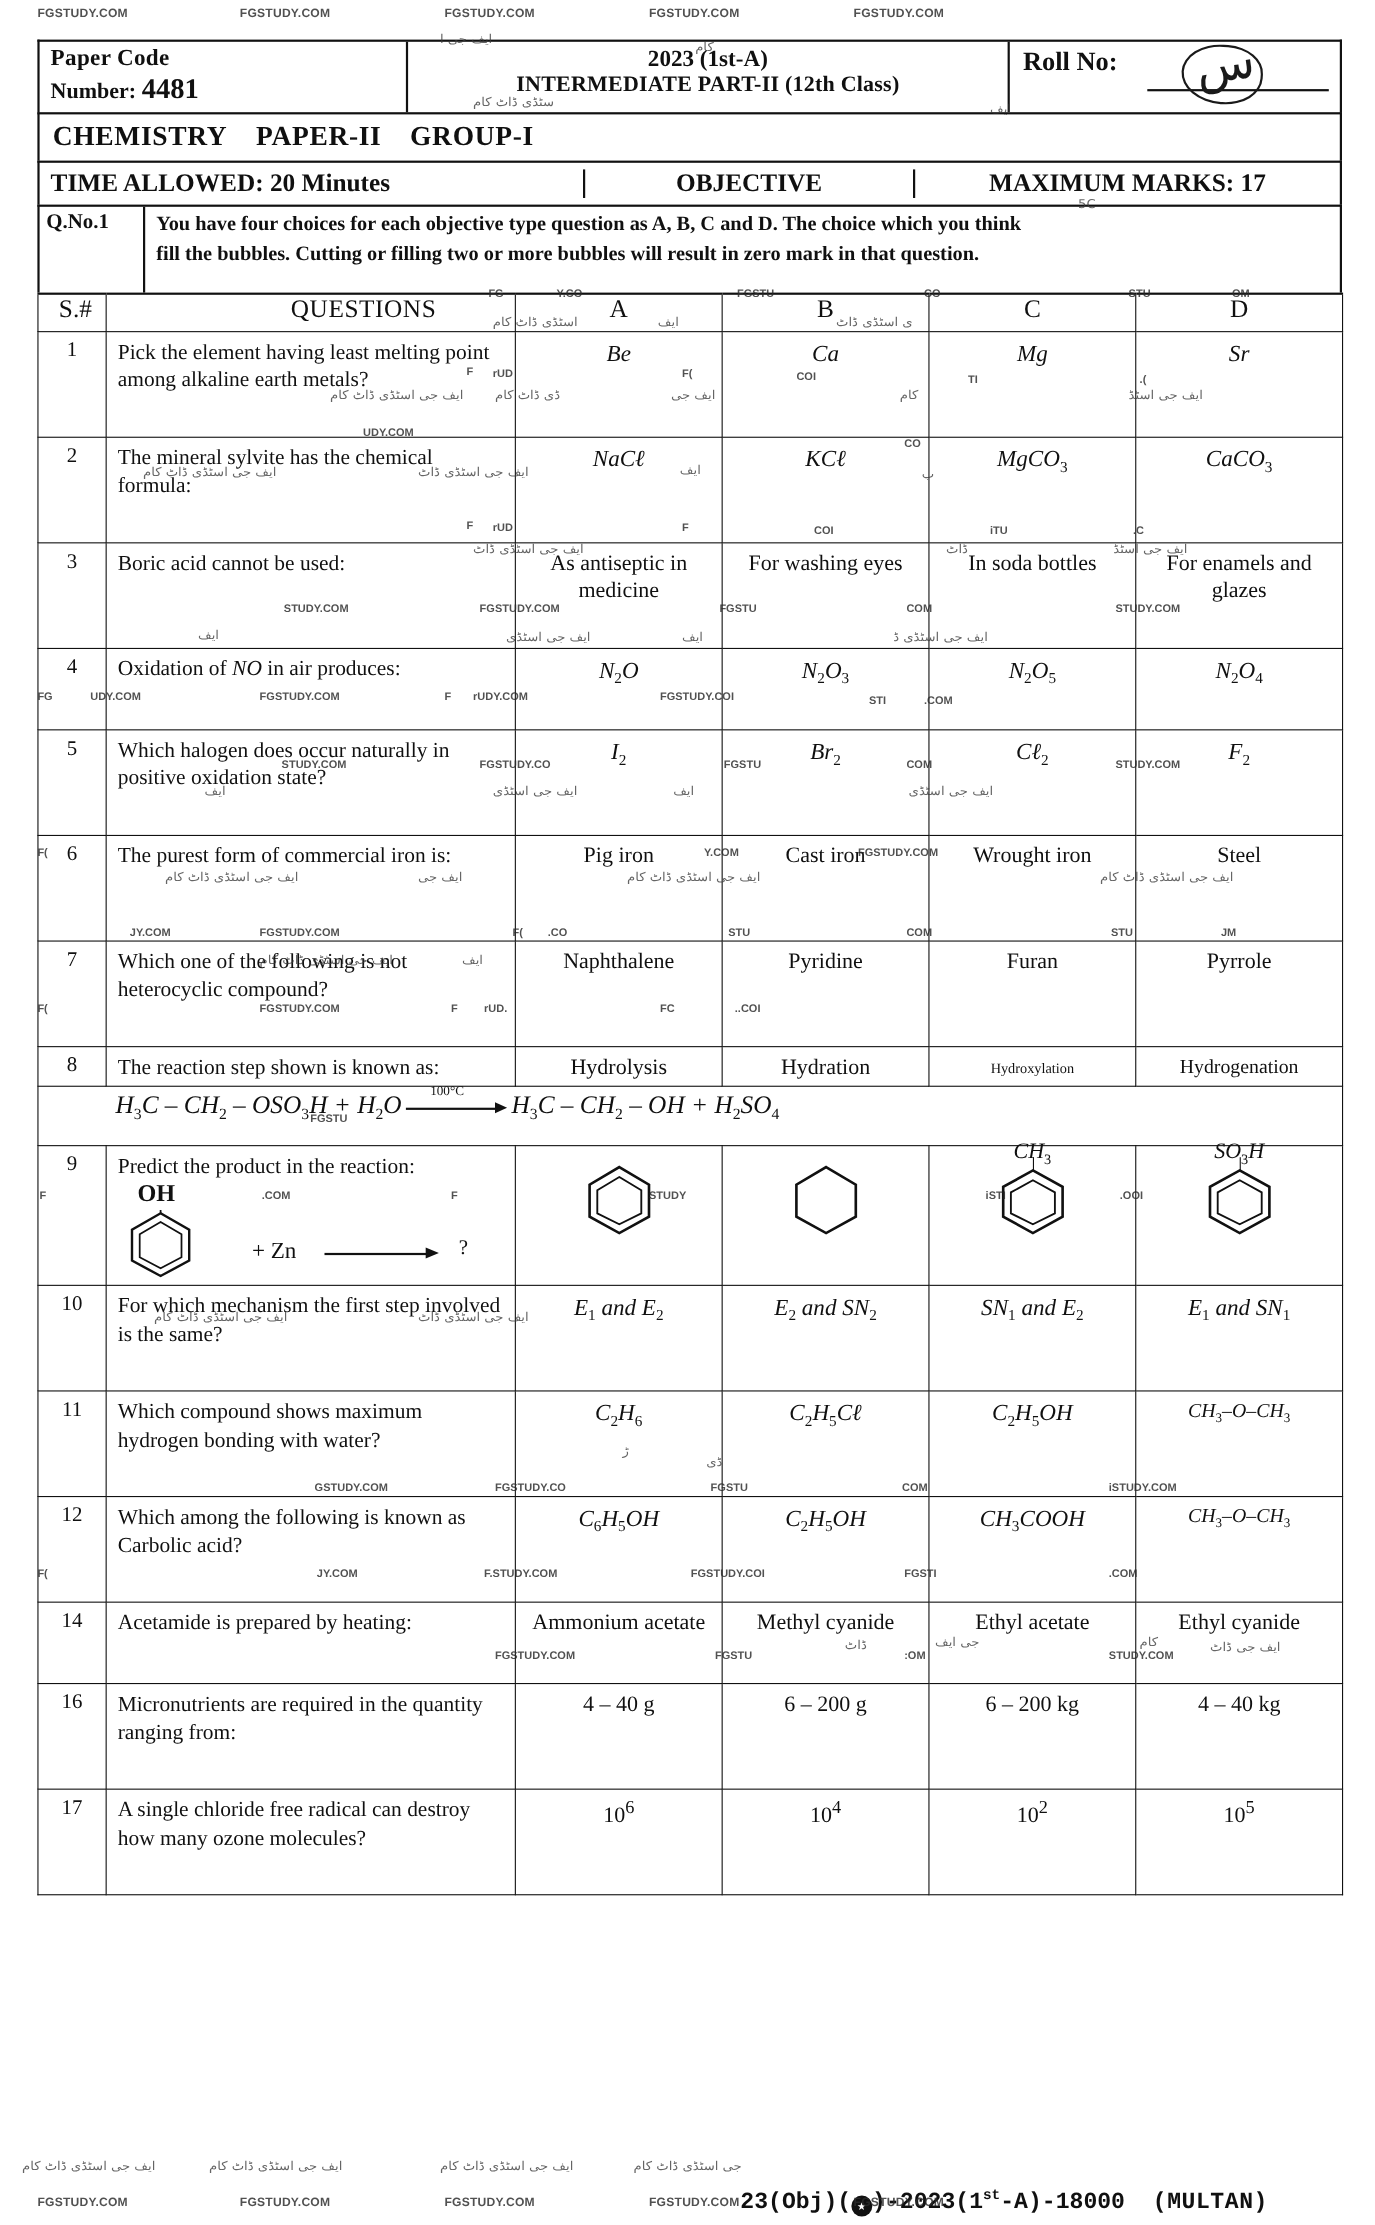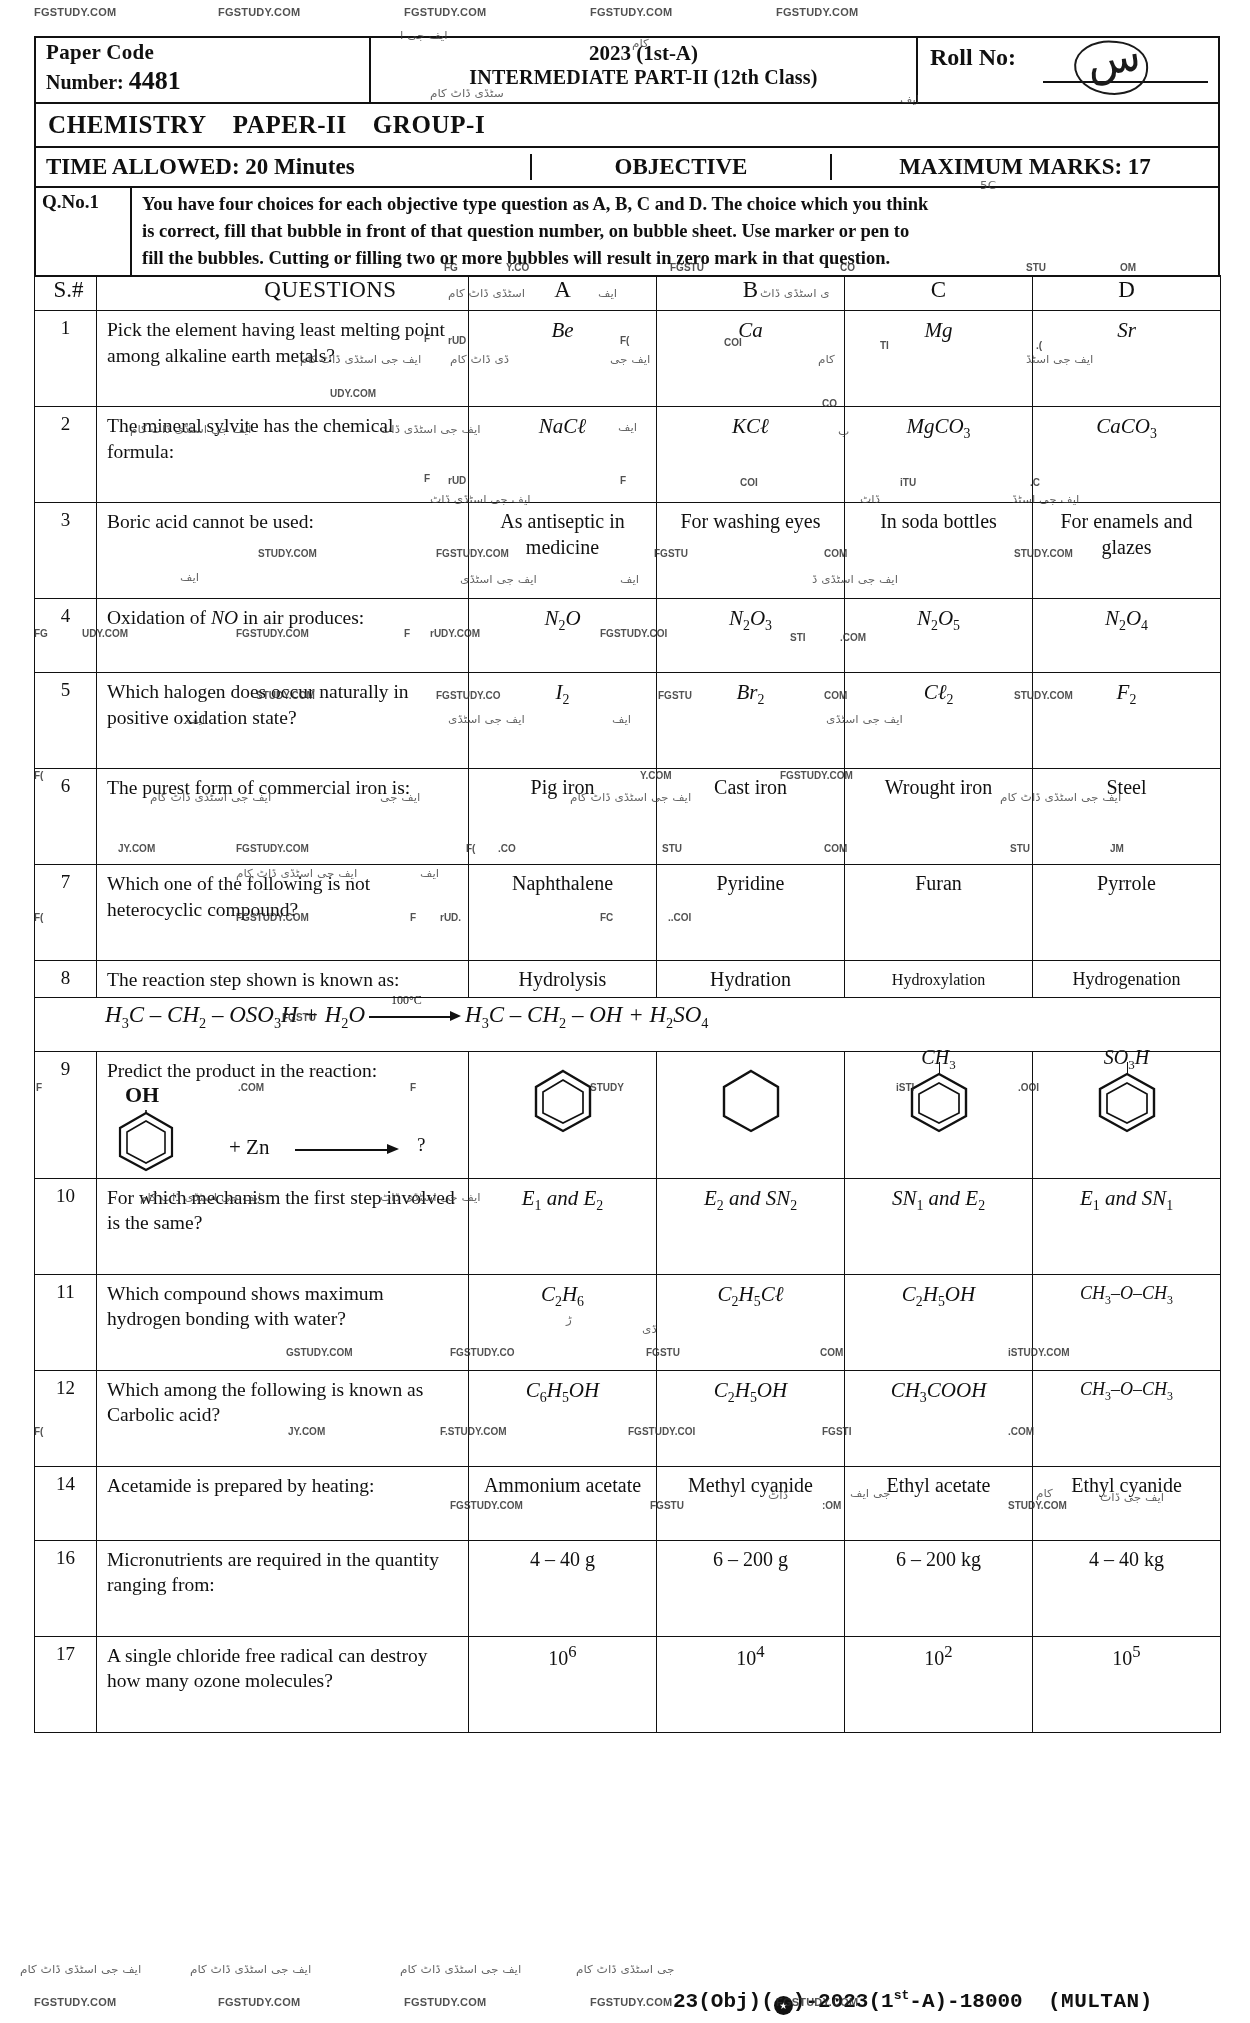--- a/index.html
+++ b/index.html
@@ -362,21 +362,20 @@
   <div class="tom">
     <div class="c1">TIME ALLOWED: 20 Minutes</div>
     <div class="c2">OBJECTIVE</div>
     <div class="c3">MAXIMUM MARKS: 17</div>
   </div>
 
   <div class="instr">
     <div class="qn">Q.No.1</div>
     <div class="txt">
       <div>You have four choices for each objective type question as A, B, C and D. The choice which you think</div>
-      <div>is correct, fill that bubble in front of that question number, on bubble sheet.  Use marker or pen to</div>
       <div>fill the bubbles. Cutting or filling two or more bubbles will result in zero mark in that question.</div>
     </div>
   </div>
 
   <table class="qt">
     <colgroup>
       <col class="c-sn">
         <col class="c-q">
         <col class="c-a">
         <col class="c-b">
@@ -456,21 +455,21 @@
         <td class="opt"><span class="plain">Pyridine</span></td>
         <td class="opt"><span class="plain">Furan</span></td>
         <td class="opt"><span class="plain">Pyrrole</span></td>
       </tr>
 
       <tr>
         <td class="sn">8</td>
         <td class="qtext">The reaction step shown is known as:</td>
         <td class="opt"><span class="plain">Hydrolysis</span></td>
         <td class="opt"><span class="plain">Hydration</span></td>
-        <td class="opt"><span class="plain" style="font-size:16px">Hydroxylation</span></td>
+        <td class="opt"><span class="plain" style="font-size:13px">Hydroxylation</span></td>
         <td class="opt"><span class="plain" style="font-size:18px">Hydrogenation</span></td>
       </tr>
 
       <tr class="rx-row">
         <td colspan="6">
           <span class="rx">
             H<sub>3</sub>C – CH<sub>2</sub> – OSO<sub>3</sub>H + H<sub>2</sub>O<span class="arrow"><span class="tmp">100°C</span></span>H<sub>3</sub>C – CH<sub>2</sub> – OH + H<sub>2</sub>SO<sub>4</sub>
           </span>
         </td>
       </tr>

